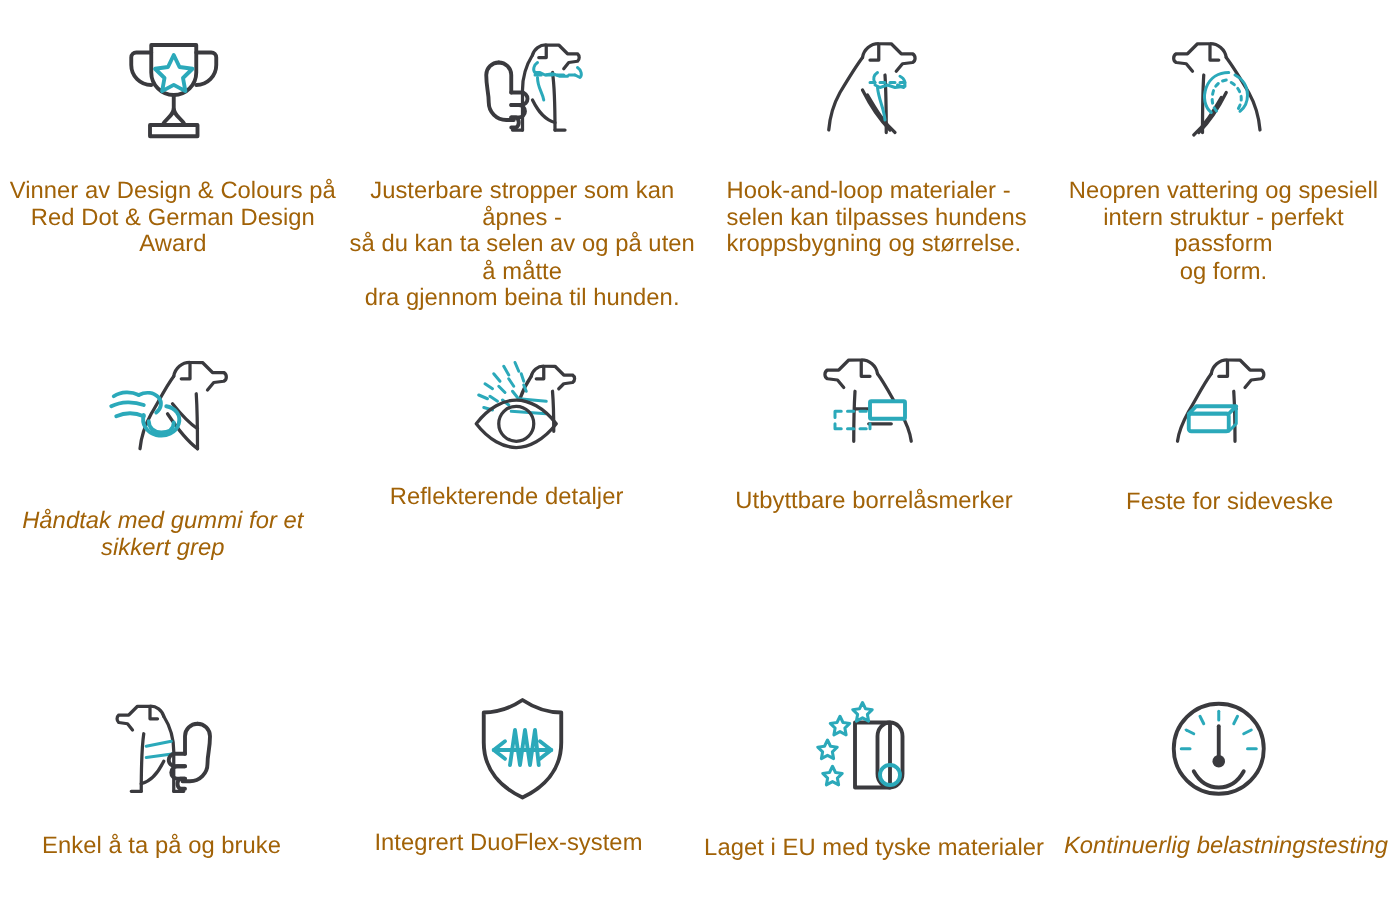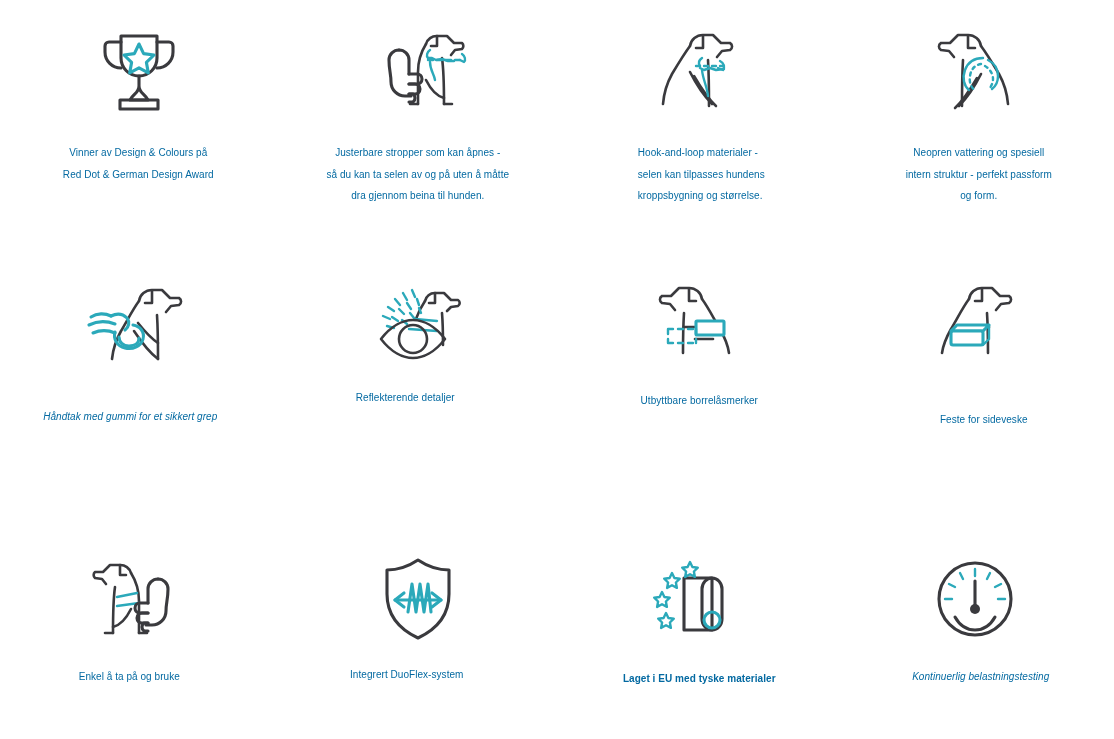--- a/index.html
+++ b/index.html
@@ -24,46 +24,46 @@
   }
   .icon-wrap {
     display: flex;
     align-items: center;
     justify-content: center;
     height: 92px;
     width: 100%;
   }
   .icon-wrap svg { display: block; overflow: visible; }
   .caption {
-    color: #0369a1;
-    font-size: 10px;
+    color: #a16207;
+    font-size: 19px;
     line-height: 21.5px;
     text-align: center;
     white-space: pre-line;
     letter-spacing: 0.05px;
   }
   
   .r1 .icon-wrap { height: 96px; margin-top: 22px; }
   .r1 .caption { margin-top: 24px; }
   .c3.r1 .caption { text-align: left; padding-left: 10px; }
   .c4.r1 .caption { padding-left: 8px; }
   .c1.r1 .caption { padding-right: 2px; }
   
   .r2 .icon-wrap { height: 86px; margin-top: 12px; }
   .r2 .caption { margin-top: 22px; }
   .c1.r2 .caption { margin-top: 40px; padding-right: 18px; font-style: italic; }
   .c2.r2 .caption { margin-top: 21px; padding-right: 25px; }
   .c3.r2 .caption { margin-top: 24px; padding-left: 6px; }
-  .c4.r2 .caption { margin-top: 43px; padding-left: 18px; }
+  .c4.r2 .caption { margin-top: 25px; padding-left: 18px; }
   
   .r3 .icon-wrap { height: 90px; margin-top: 16px; }
   .r3 .caption { margin-top: 20px; }
   .c1.r3 .caption { margin-top: 22px; padding-right: 20px; }
   .c2.r3 .caption { margin-top: 20px; padding-right: 22px; }
-  .c3.r3 .caption { margin-top: 24px; padding-left: 6px; font-weight: bold; }
+  .c3.r3 .caption { margin-top: 24px; padding-left: 6px; }
   .c4.r3 .caption { margin-top: 22px; padding-left: 12px; font-style: italic; }
   .dk { fill: none; stroke: #3a3a3e; stroke-width: 3.1; stroke-linecap: round; stroke-linejoin: round; }
   .dkt { fill: none; stroke: #3a3a3e; stroke-width: 2.6; stroke-linecap: round; stroke-linejoin: round; }
   .tl { fill: none; stroke: #2ba9ba; stroke-width: 3.1; stroke-linecap: round; stroke-linejoin: round; }
   .tlt { fill: none; stroke: #2ba9ba; stroke-width: 2.4; stroke-linecap: round; stroke-linejoin: round; }
   .tlf { fill: #ffffff; stroke: #2ba9ba; stroke-width: 3.1; stroke-linejoin: round; }
 </style>
 </head>
 <body>
 

